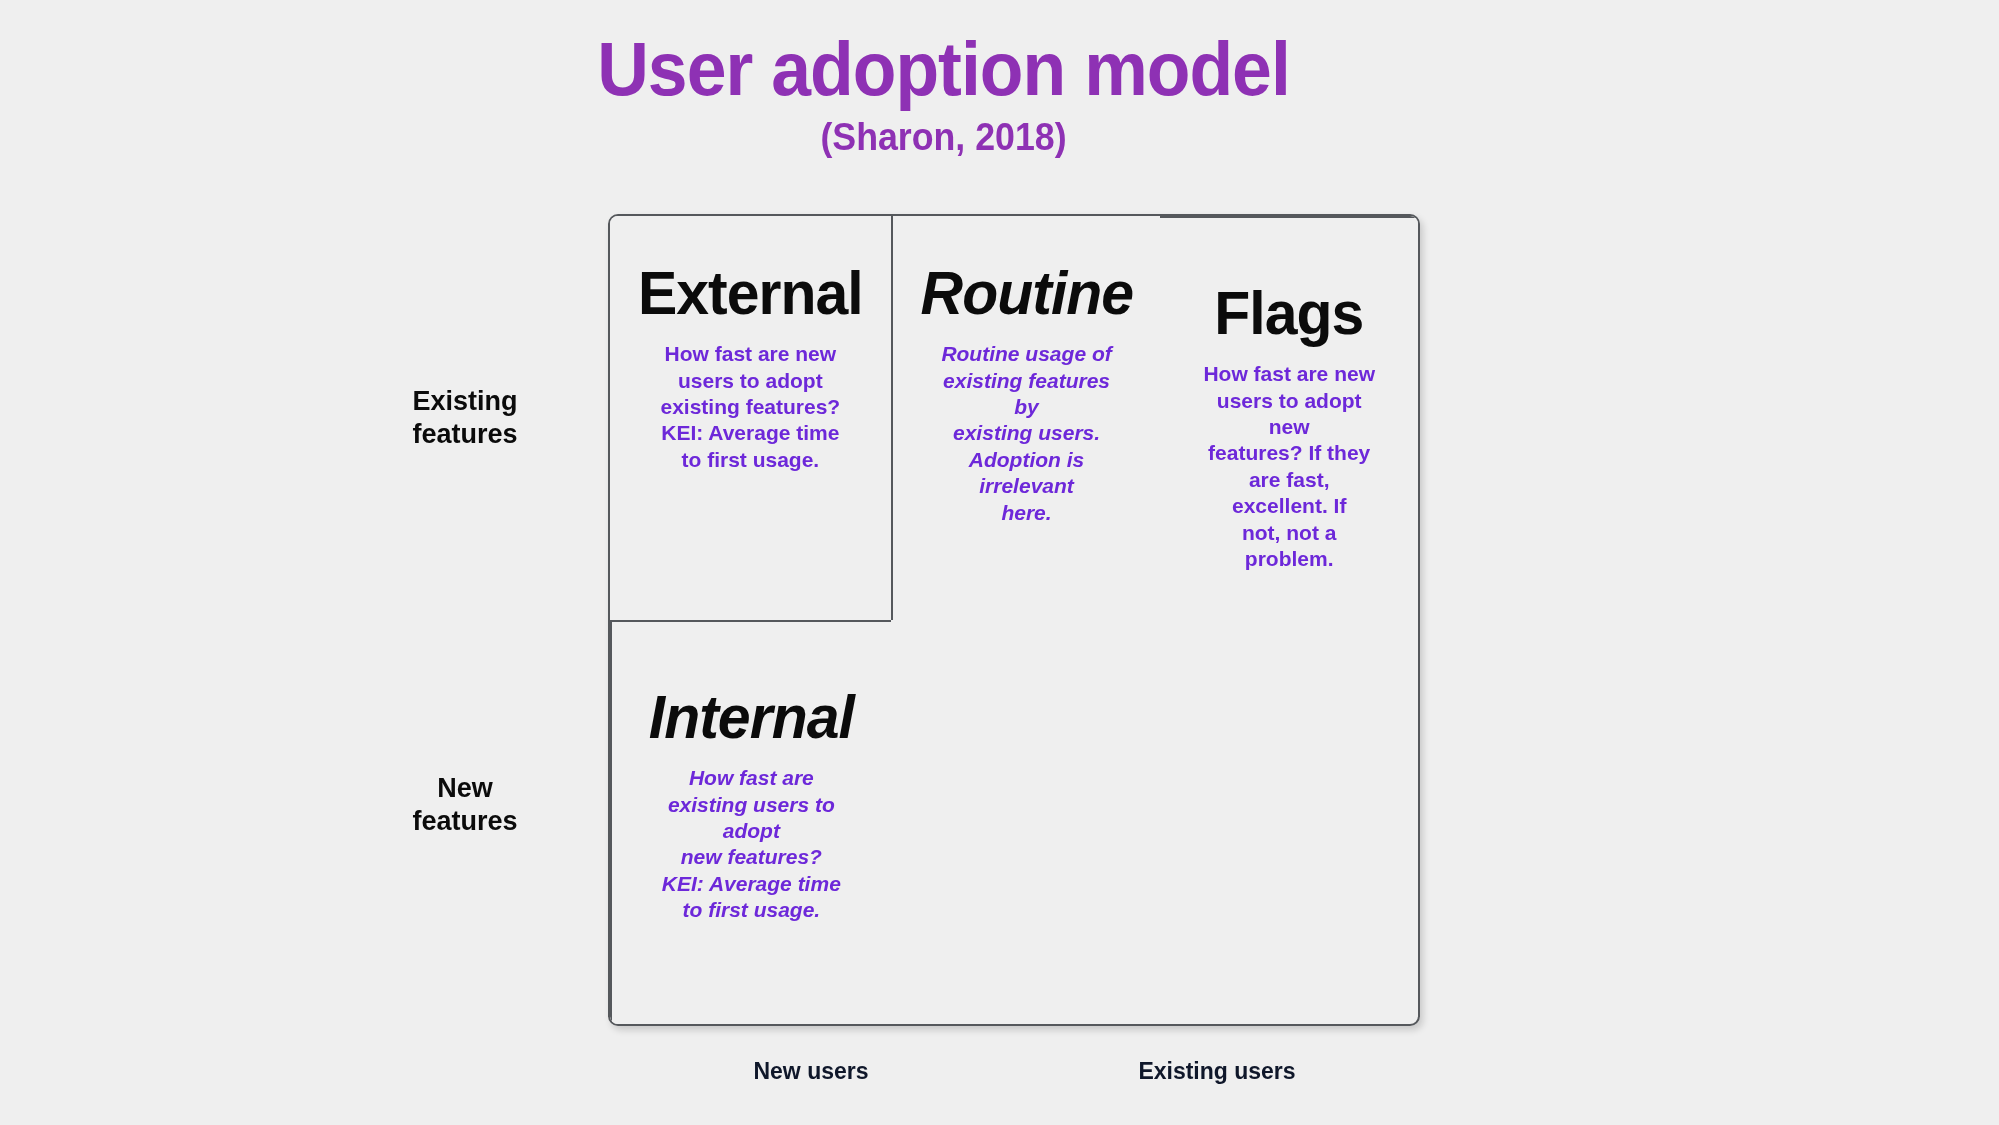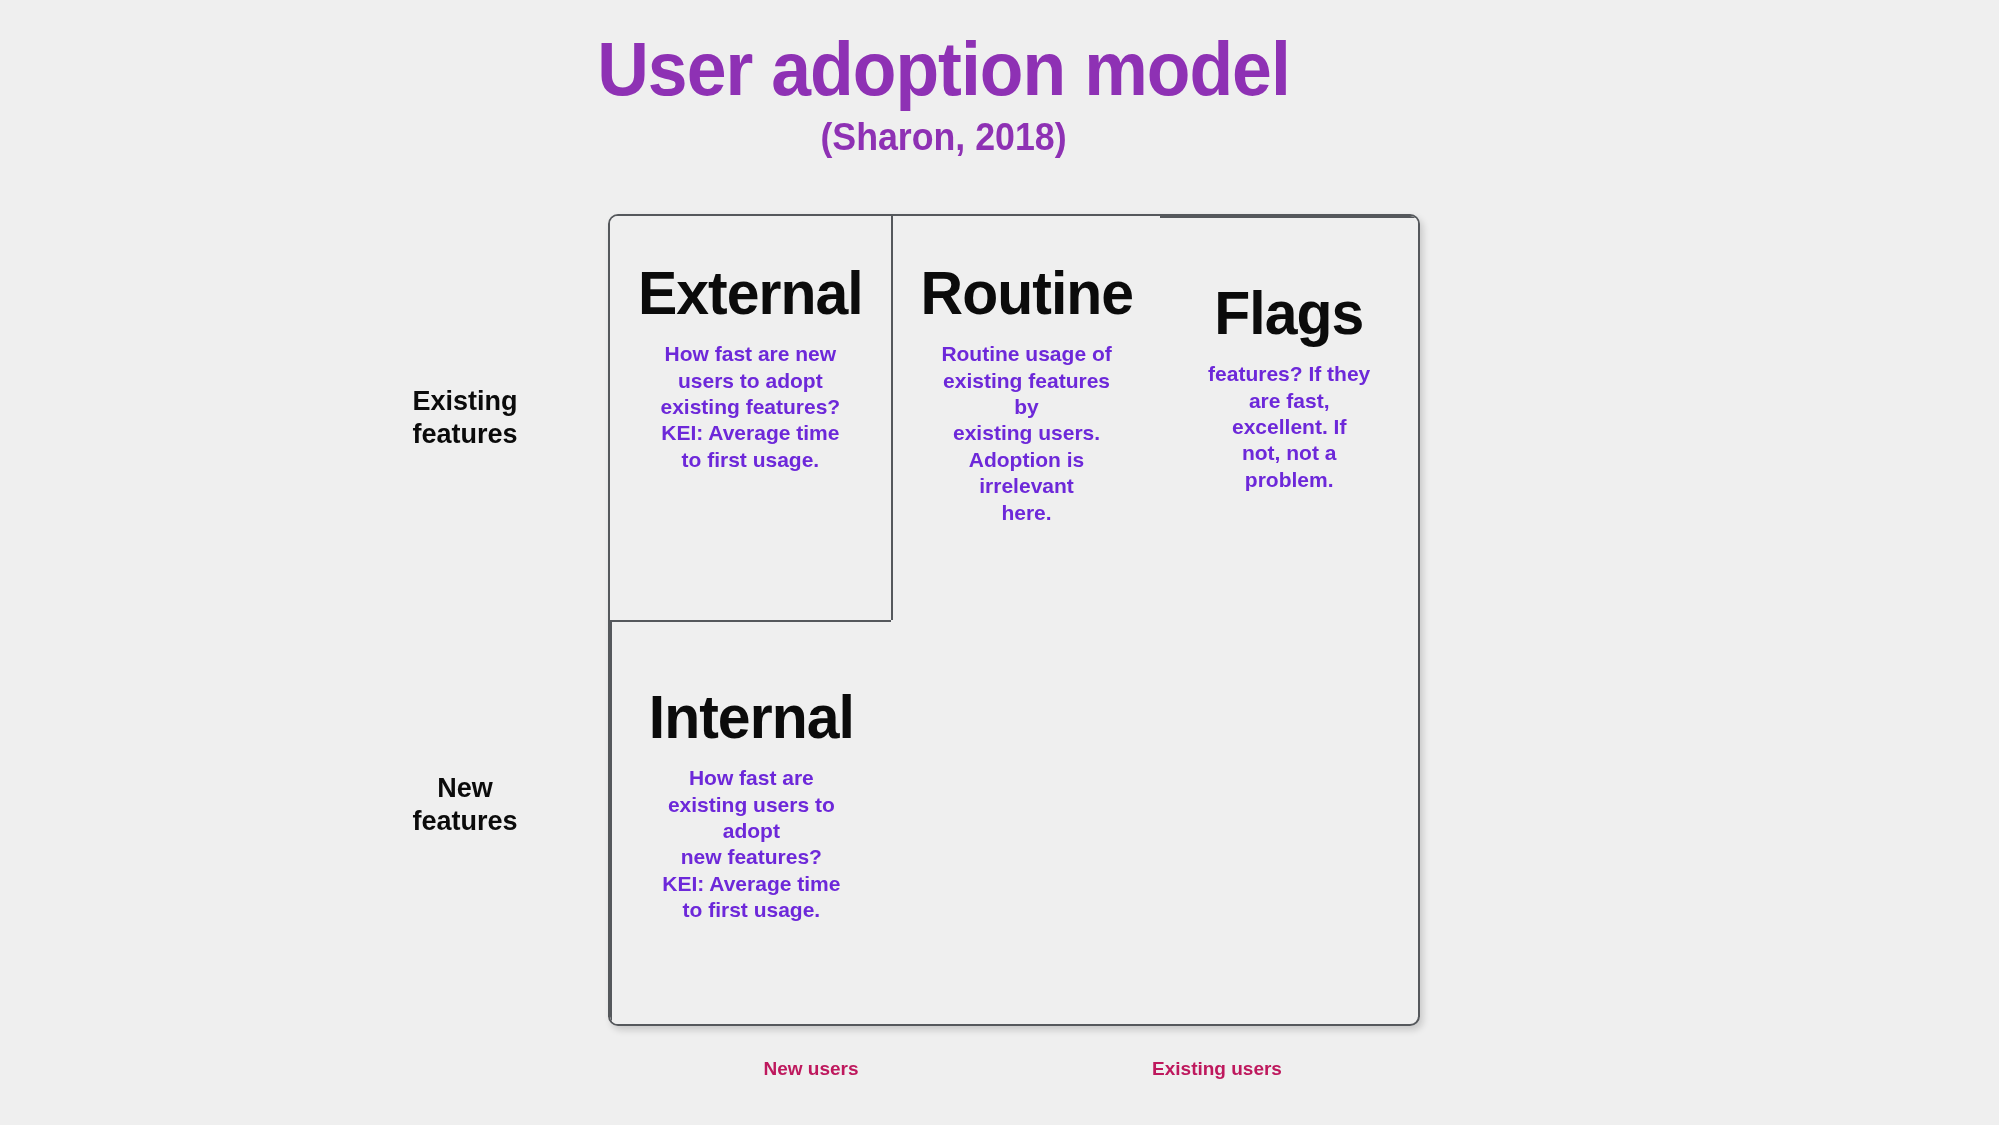--- a/index.html
+++ b/index.html
@@ -59,21 +59,21 @@
     grid-template-rows: 1fr 1fr;
     overflow: hidden;
   }
   .quadrant {
     position: relative;
     box-sizing: border-box;
     padding: 44px 22px 0 22px;
     text-align: center;
     background: #efefef;
   }
-  .quadrant.col-right { border-left: 2px solid #55585c; }
+  .quadrant.col-right { border-left: 2px solid #55585c; font-style: italic; }
   .quadrant.row-bottom { border-top: 2px solid #55585c; }
 
   .q-heading {
     font-size: 62px;
     font-weight: 700;
     color: #0b0b0b;
     line-height: 1.05;
     margin: 0 0 8px 0;
     letter-spacing: -1px;
     transform: scaleX(0.95);
@@ -103,23 +103,23 @@
     left: 350px;
   }
   #y-label-existing { top: 385px; }
   #y-label-new { top: 772px; }
 
   .x-axis-label {
     position: absolute;
     top: 1058px;
     width: 406px;
     text-align: center;
-    font-size: 19px;
+    font-size: 23px;
     font-weight: 700;
-    color: #be185d;
+    color: #0f172a;
     line-height: 1.2;
   }
   #x-label-new { left: 608px; }
   #x-label-existing { left: 1014px; }
 </style>
 </head>
 <body>
 
 <div id="title-block">
   <h1 id="page-title">User adoption model</h1>
@@ -151,20 +151,21 @@
     <div class="q-body">
       <span class="line">Routine usage of existing features by</span>
       <span class="line">existing users. Adoption is irrelevant</span>
       <span class="line">here.</span>
     </div>
   </div>
 
   <div class="quadrant col-left row-bottom">
     <div class="q-heading">Flags</div>
     <div class="q-body">
+      <span class="line">How fast are new users to adopt new</span>
       <span class="line">features? If they are fast, excellent. If</span>
       <span class="line">not, not a problem.</span>
     </div>
   </div>
 
   <div class="quadrant col-right row-bottom">
     <div class="q-heading">Internal</div>
     <div class="q-body">
       <span class="line">How fast are existing users to adopt</span>
       <span class="line">new features?</span>

